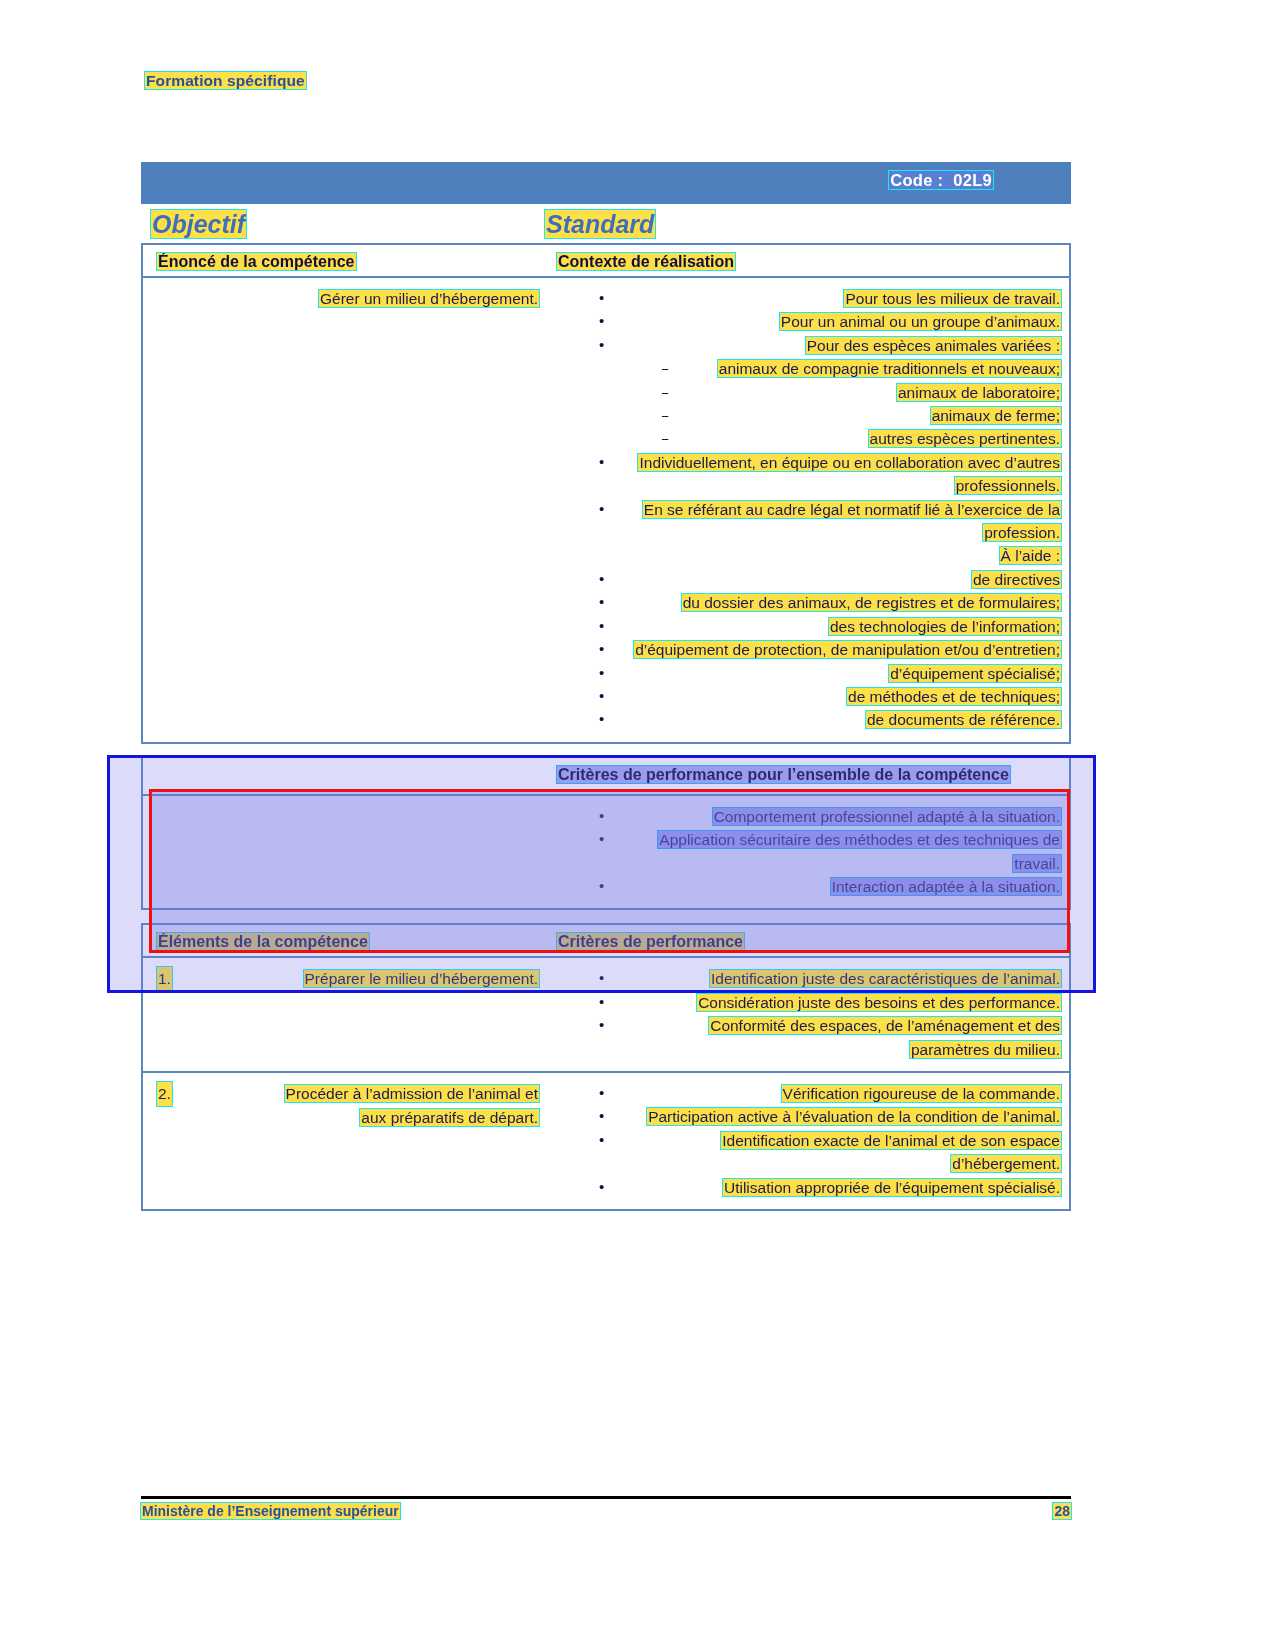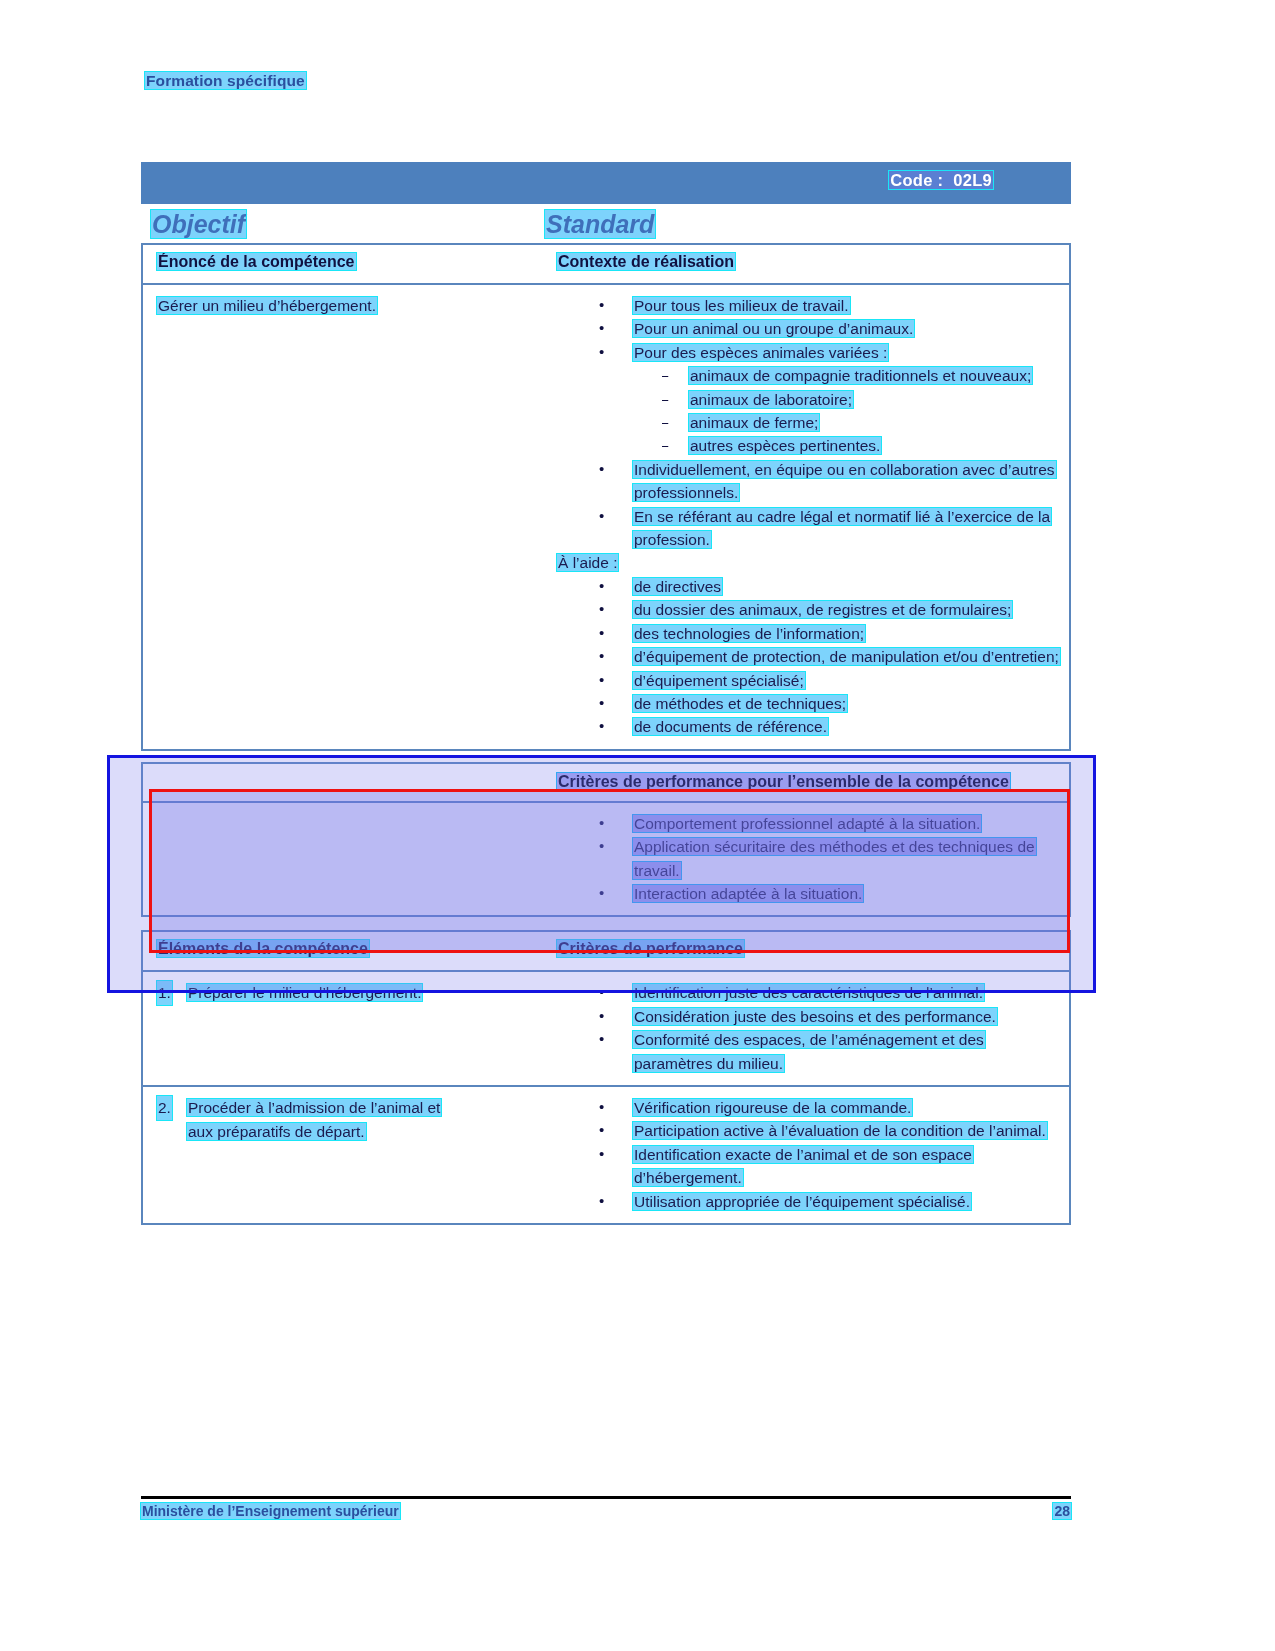--- a/index.html
+++ b/index.html
@@ -10,21 +10,21 @@
   body {
     width: 1275px; height: 1651px;
     position: relative;
     font-family: "Liberation Sans", sans-serif;
     color: #1b1b4f;
     overflow: hidden;
   }
 
   
   .hl {
-    background: #7dd3fc;
+    background: #fde047;
     outline: 1.5px solid #19e6f7;
     display: inline;
     padding: 0 1px;
     box-decoration-break: clone;
     -webkit-box-decoration-break: clone;
   }
   .hl-dark { background: #a7a9f2; outline-color: #19b9f7; }
 
   
   .running-head {
@@ -89,23 +89,23 @@
   }
   .cell-r {
     flex: 1;
     padding: 9px 8px 10px 10px;
   }
   .hdr {
     font-size: 16px;
     font-weight: bold;
     color: #101040;
   }
-  .hdr .cell-l, .hdr .cell-r { padding-top: 8px; padding-bottom: 12px; }
-
-  .body-txt { font-size: 15.5px; line-height: 23.4px; }
+  .hdr .cell-l, .hdr .cell-r { padding-top: 8px; padding-bottom: 5px; }
+
+  .body-txt { font-size: 15.5px; line-height: 23.4px; text-align: right; }
 
   
   ul.b1, ul.b2 { list-style: none; margin: 0; padding: 0; }
   ul.b1 > li {
     position: relative;
     padding-left: 76px;
     margin: 0 0 0 0;
     font-size: 15.5px;
     line-height: 23.4px;
   }

